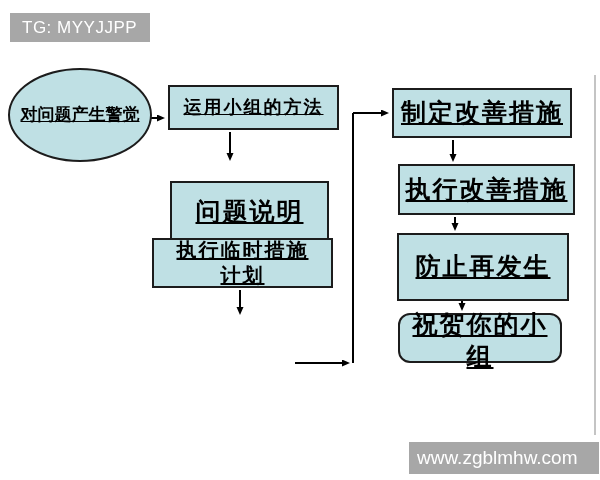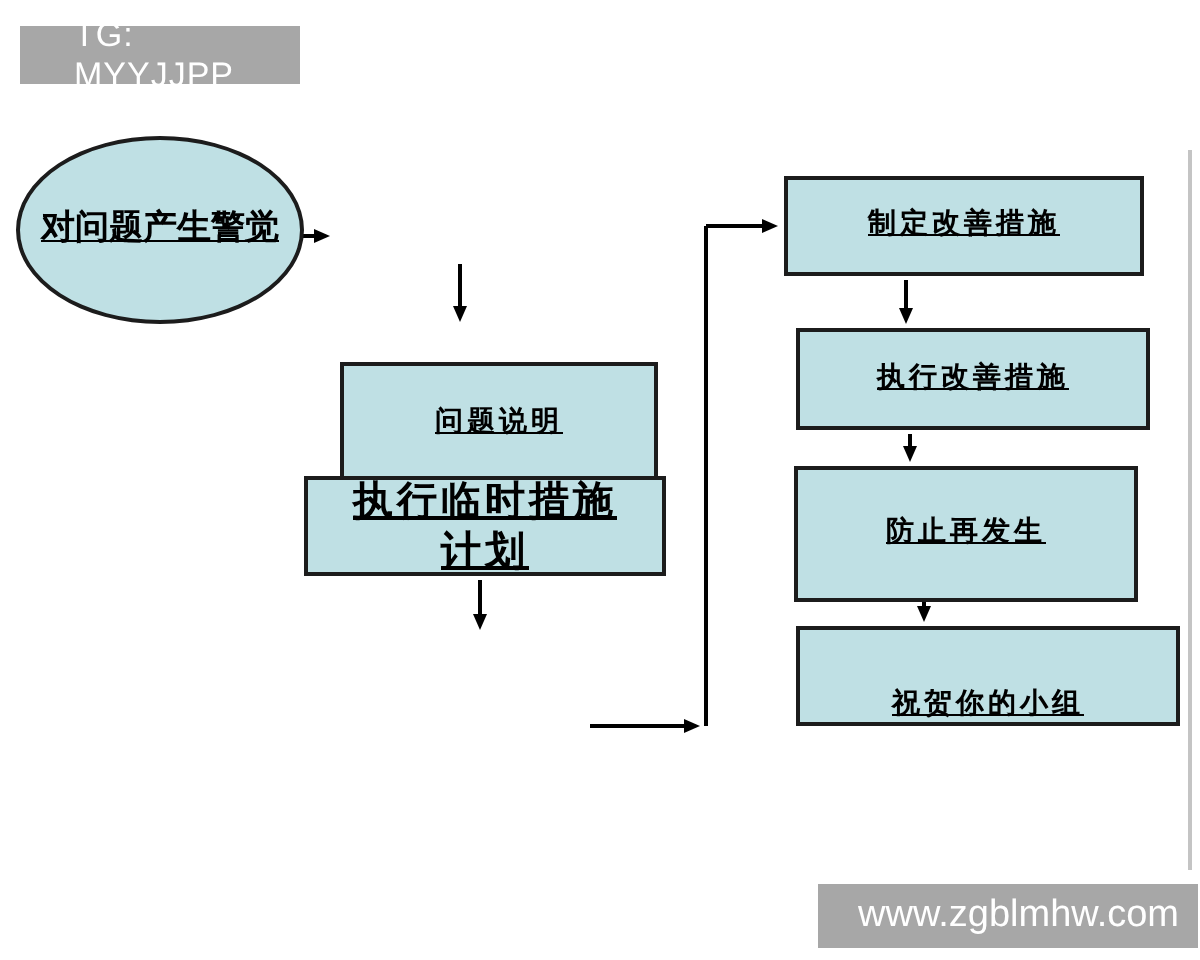--- a/index.html
+++ b/index.html
@@ -12,40 +12,40 @@
   html,body{margin:0;padding:0;background:#ffffff;}
   #canvas{
     position:relative;width:600px;height:480px;background:#ffffff;
     overflow:hidden;font-family:"DejaVu Serif","Liberation Serif",serif;
   }
   .watermark{
     position:absolute;background:var(--watermark-bg);color:var(--watermark-text);
     font-family:"Liberation Sans","DejaVu Sans",sans-serif;
     display:flex;align-items:center;box-sizing:border-box;
   }
-  #wm-top{left:10px;top:13px;width:140px;height:29px;font-size:17px;padding-left:27px;letter-spacing:.5px;}
-  #wm-bottom{left:409px;top:442px;width:190px;height:32px;font-size:19px;padding-left:20px;}
+  #wm-top{left:10px;top:13px;width:140px;height:29px;font-size:17px;padding-left:12px;letter-spacing:.5px;}
+  #wm-bottom{left:409px;top:442px;width:190px;height:32px;font-size:19px;padding-left:8px;}
   .node{
     position:absolute;box-sizing:border-box;background:var(--node-fill);
     border:2px solid var(--node-border);
     display:flex;align-items:center;justify-content:center;text-align:center;
     color:#000;font-weight:bold;z-index:2;text-decoration:underline;
   }
   .node .node-label{white-space:pre-line;line-height:1.25;}
   #node-start{left:8px;top:68px;width:144px;height:94px;border-radius:50%;font-size:17px;letter-spacing:0;}
   #node-start .node-label{white-space:nowrap;}
-  .box{font-size:14px;letter-spacing:2px;}
+  .box{font-size:25px;letter-spacing:2px;}
   #node-1{left:168px;top:85px;width:171px;height:45px;font-size:18px;}
   #node-2{left:170px;top:181px;width:159px;height:62px;}
   #node-3{left:152px;top:238px;width:181px;height:50px;font-size:20px;}
   #node-4{left:105px;top:318px;width:188px;height:85px;}
   #node-5{left:392px;top:88px;width:180px;height:50px;}
   #node-6{left:398px;top:164px;width:177px;height:51px;}
   #node-7{left:397px;top:233px;width:172px;height:68px;}
-  #node-8{left:398px;top:313px;width:192px;height:50px;align-items:flex-end;padding-top:5px;}
+  #node-8{left:398px;top:313px;width:164px;height:50px;align-items:center;padding-top:5px;border-radius:12px;}
   #connectors{position:absolute;left:0;top:0;z-index:1;}
   #edge-line{
     position:absolute;left:594px;top:75px;width:2px;height:360px;
     background:#c4c4c4;z-index:0;
   }
 </style>
 </head>
 <body>
 
 <div id="canvas">
@@ -73,20 +73,23 @@
       <path d="M453 140 L453 155" marker-end="url(#ah)"></path>
       <path d="M455 217 L455 224" marker-end="url(#ah)"></path>
       <path d="M462 287 L462 304" marker-end="url(#ah)"></path>
     </g>
   </svg>
 
   <div id="node-start" class="node">
     <span class="node-label">对问题产生警觉</span>
   </div>
 
+  <div id="node-1" class="node box">
+    <span class="node-label">运用小组的方法</span>
+  </div>
 
   <div id="node-2" class="node box">
     <span class="node-label">问题说明</span>
   </div>
 
   <div id="node-3" class="node box">
     <span class="node-label">执行临时措施
 计划</span>
   </div>
 

